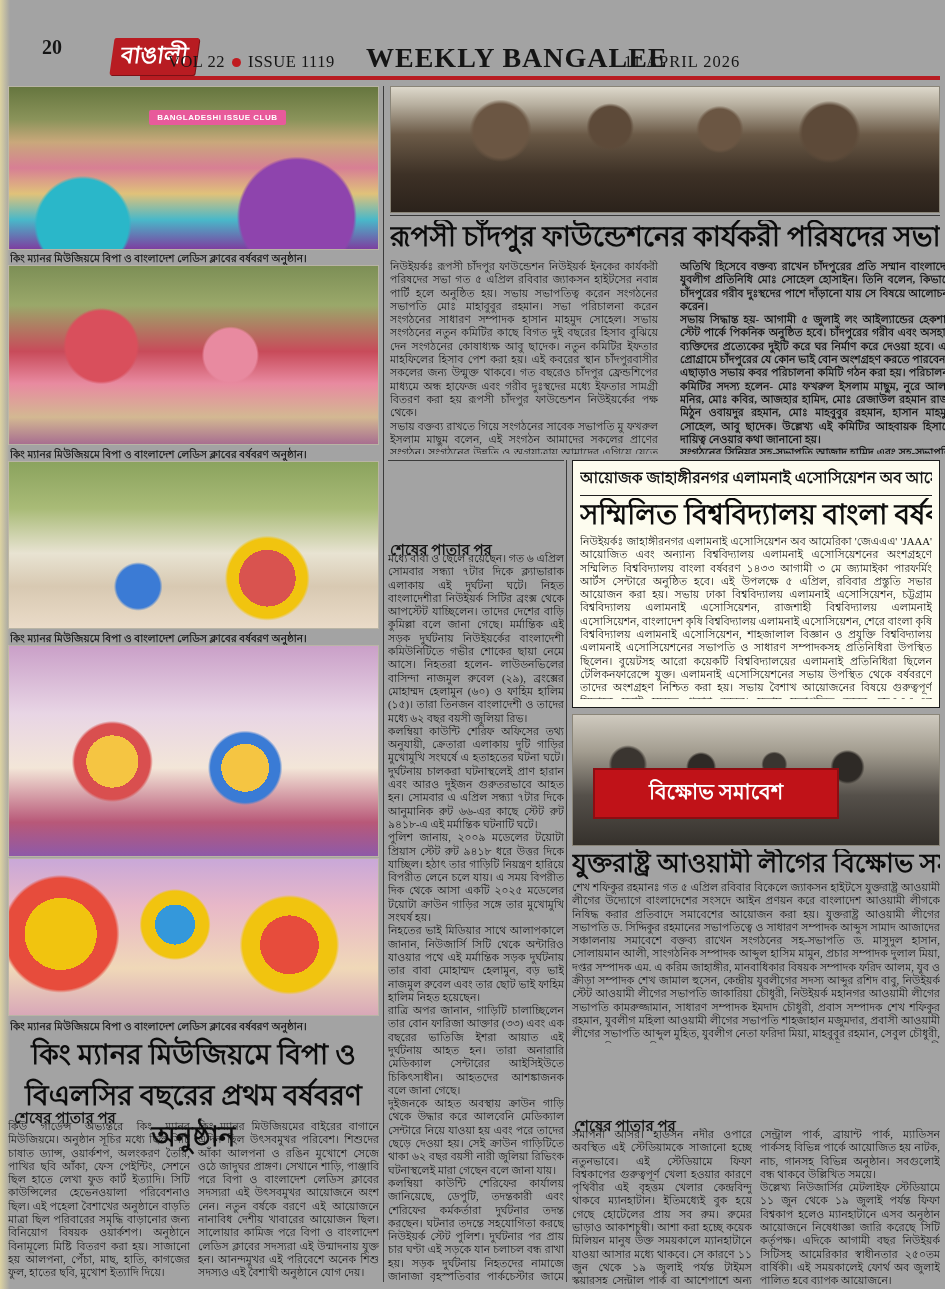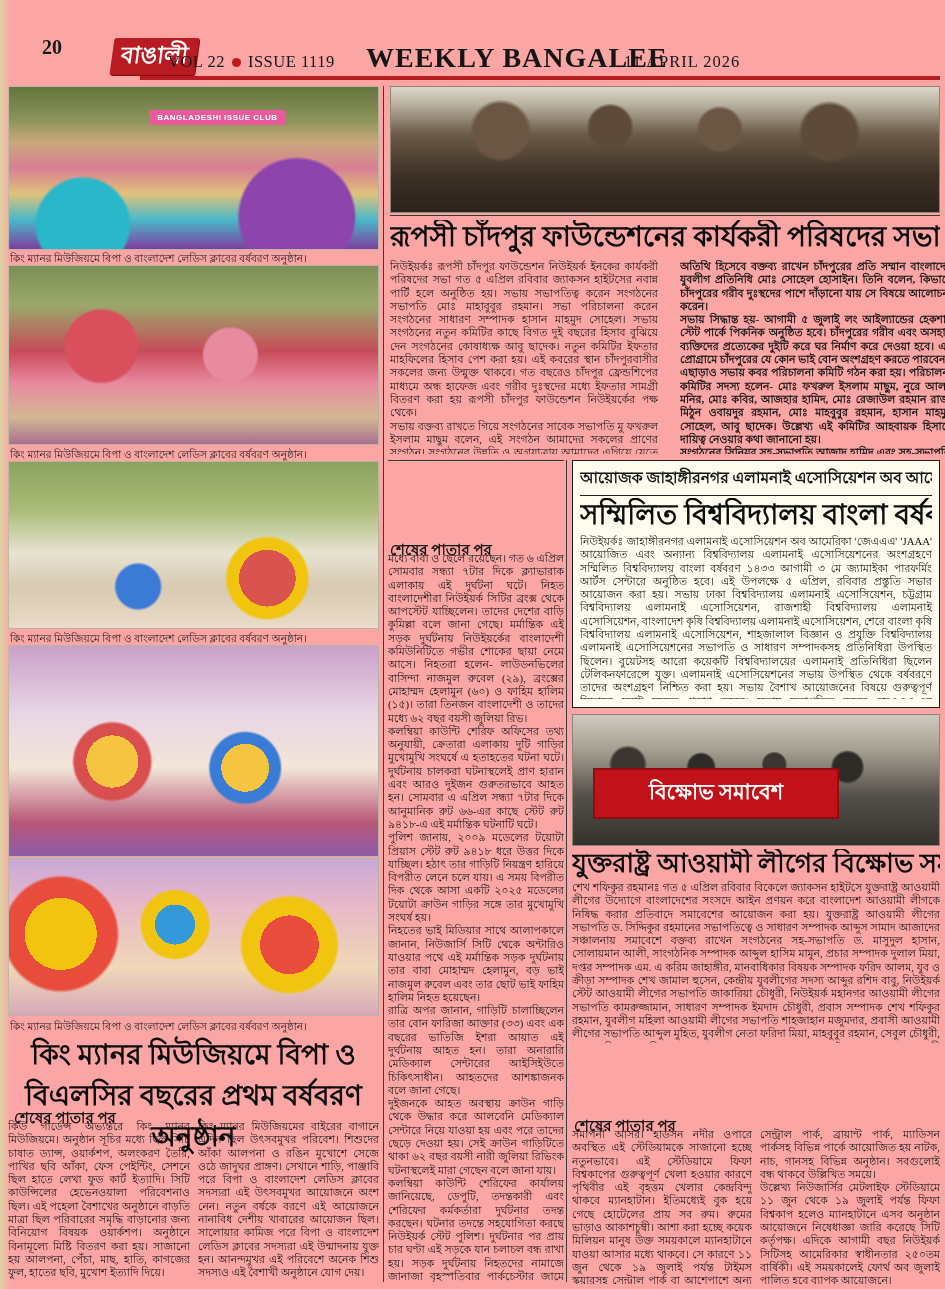--- a/index.html
+++ b/index.html
@@ -1,35 +1,35 @@
 <!DOCTYPE html>
 <html><head>
 <meta charset="utf-8">
 <style>
   html,body{margin:0;padding:0;background:#888;}
   .page{
     position:relative;width:945px;height:1289px;margin:0 auto;
-    background:#fca5a5;color:#151515;overflow:hidden;
+    background:#a3a3a3;color:#151515;overflow:hidden;
     font-family:"Liberation Serif", serif;
   }
   .page::before{content:"";position:absolute;left:0;top:0;width:10px;height:1289px;
     background:linear-gradient(90deg,#ddd3a2,rgba(221,211,162,0));z-index:5;pointer-events:none;}
   .abs{position:absolute;}
   
   .pagenum{font-size:20px;font-weight:bold;}
   .logo{background:#b81c22;color:#fff;font-weight:bold;font-size:23px;line-height:1;
     padding:6px 9px 8px;transform:skewX(-8deg);border-radius:2px;box-shadow:1px 1px 0 #7d1116;}
   .volissue{font-size:16.5px;letter-spacing:.5px;white-space:nowrap;}
   .dot{display:inline-block;width:9px;height:9px;border-radius:50%;background:#c01a1f;margin:0 7px 1px;vertical-align:middle;}
   .papertitle{font-size:28px;font-weight:bold;letter-spacing:1px;white-space:nowrap;}
   .issuedate{font-size:16.5px;letter-spacing:1px;white-space:nowrap;}
   .redrule{background:#b81c22;height:4px;}
   
   .photo{left:8px;width:371px;border:1px solid #b9b4a5;box-sizing:border-box;}
-  .caption{left:10px;width:369px;font-size:10.5px;font-weight:normal;color:#1d1d1d;white-space:nowrap;overflow:hidden;}
+  .caption{left:10px;width:369px;font-size:10.5px;font-weight:bold;color:#1d1d1d;white-space:nowrap;overflow:hidden;}
   .pinkbanner{position:absolute;left:38%;top:14%;background:#e85a9b;color:#fff;
     font-family:"Liberation Sans",sans-serif;font-size:8px;font-weight:bold;
     padding:3px 8px;border-radius:2px;letter-spacing:.5px;}
   .redbanner{position:absolute;left:6%;top:42%;width:64%;background:#c01218;color:#fff;
     text-align:center;font-size:21px;font-weight:bold;padding:6px 4px;
     box-shadow:0 0 0 2px #8d0d12;}
   
   .bodytext{font-size:10.8px;line-height:13.3px;text-align:justify;white-space:pre-line;
     overflow:hidden;text-justify:inter-word;}
   .headline{font-weight:bold;text-align:center;white-space:pre-line;color:#0c0c0c;}

